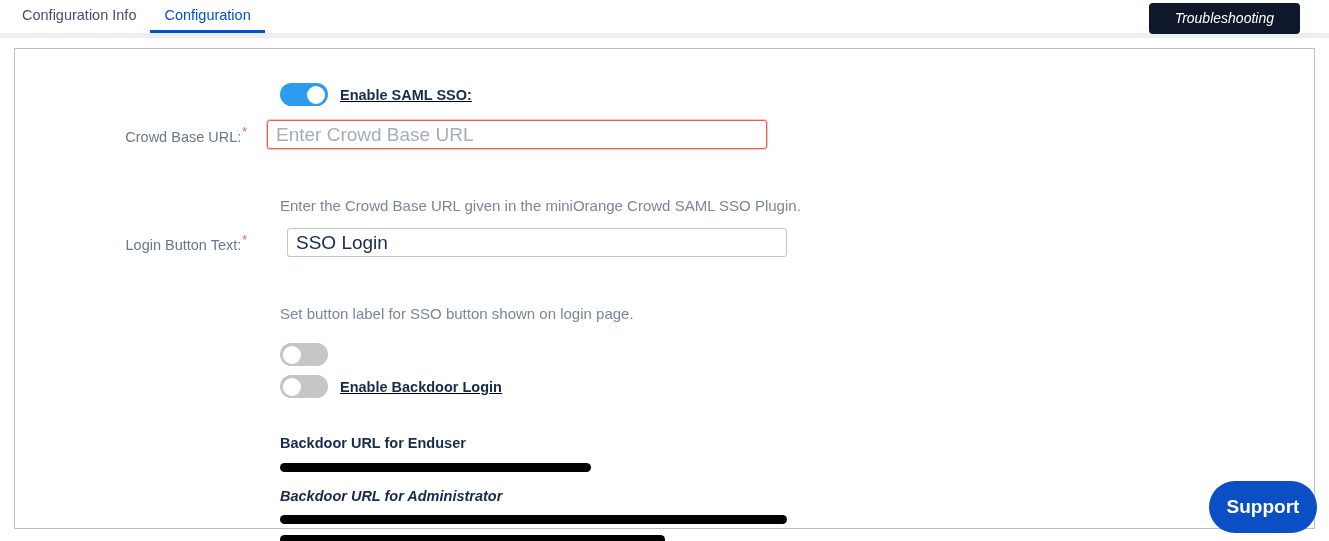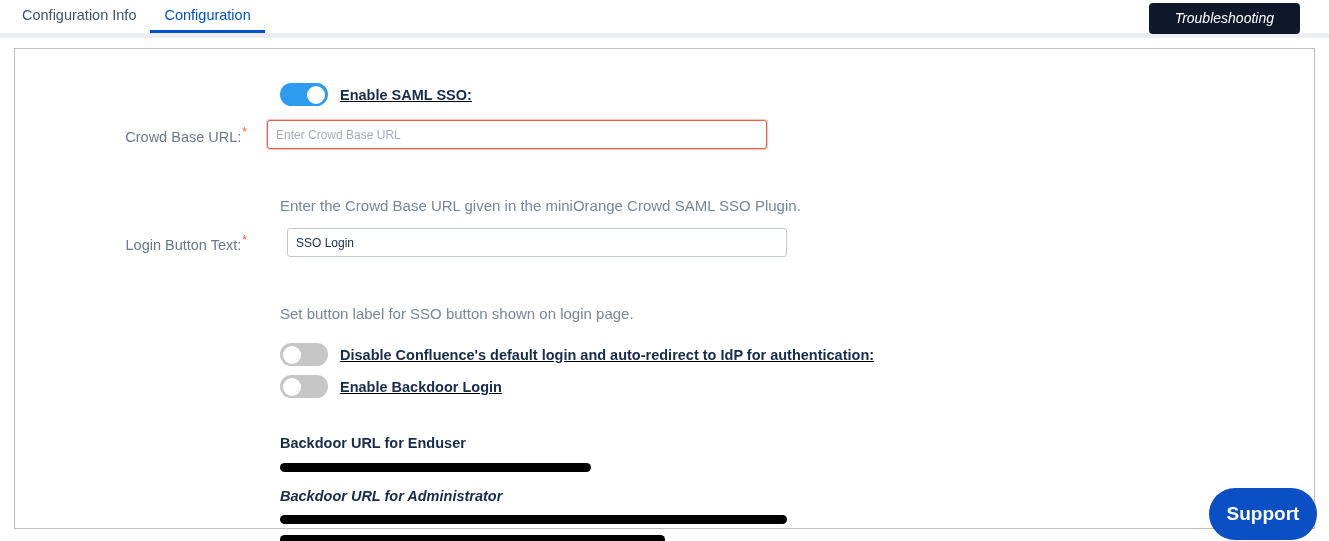--- a/index.html
+++ b/index.html
@@ -143,21 +143,21 @@
     font-weight: bold;
     color: #172b4d;
     white-space: nowrap;
   }
 
   
   .text-input {
     width: 500px;
     height: 29px;
     padding: 4px 8px;
-    font-size: 12px;
+    font-size: 19px;
     font-family: "Liberation Sans", sans-serif;
     border: 1px solid #c1c7d0;
     border-radius: 3px;
     color: #172b4d;
     background: #fff;
     outline: none;
   }
   .text-input::placeholder { color: #a5adba; }
   .text-input.error {
     border: 1px solid #e8604f;
@@ -206,21 +206,21 @@
     font-family: "Liberation Sans", sans-serif;
     width: 100px;
     height: 24px;
     cursor: pointer;
   }
 
   
   .support-btn {
     position: absolute;
     right: 12px;
-    bottom: 1px;
+    bottom: 8px;
     width: 108px;
     height: 52px;
     border-radius: 26px;
     background: #0a4fc4;
     color: #ffffff;
     font-size: 19px;
     font-weight: bold;
     font-family: "Liberation Sans", sans-serif;
     border: none;
     display: flex;
@@ -276,21 +276,20 @@
         <input class="text-input" type="text" value="SSO Login" style="">
       </div>
     </div>
     <div class="help-text">Set button label for SSO button shown on login page.</div>
 
     
     <div class="toggle-row" style="margin-top:21px;">
       <div class="toggle off">
         <div class="knob"></div>
       </div>
-      <span class="toggle-label">Disable Confluence's default login and auto-redirect to IdP for authentication:</span>
     </div>
 
     
     <div class="toggle-row" style="margin-top:9px;">
       <div class="toggle off">
         <div class="knob"></div>
       </div>
       <span class="toggle-label">Enable Backdoor Login</span>
     </div>
 

